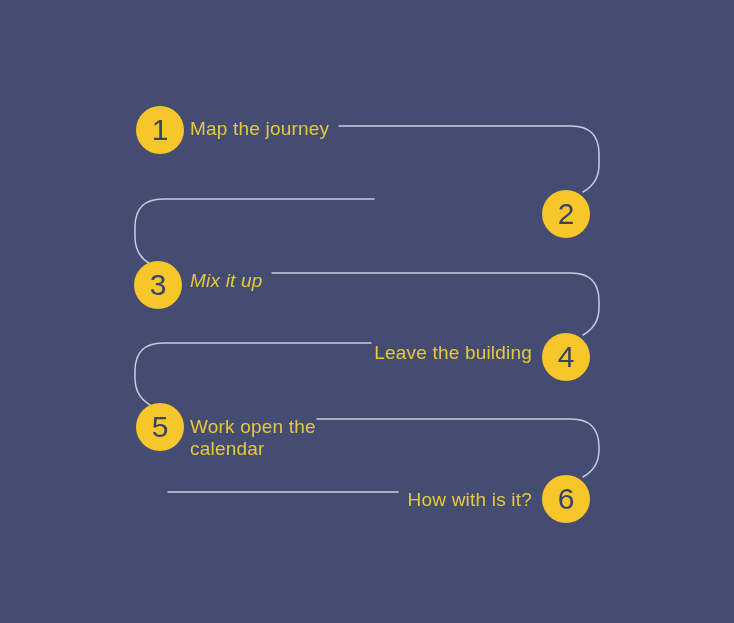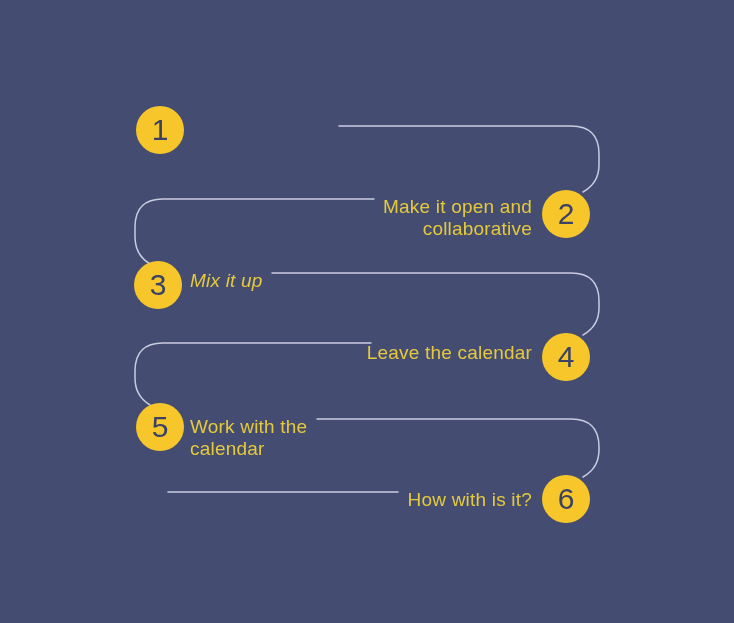--- a/index.html
+++ b/index.html
@@ -78,41 +78,40 @@
     <path d="M 374 199 H 163 Q 135 199 135 227 V 237 Q 135 255 150 264"></path>
     <path d="M 272 273 H 571 Q 599 273 599 301 V 308 Q 599 326 583 335"></path>
     <path d="M 371 343 H 163 Q 135 343 135 371 V 378 Q 135 396 150 405"></path>
     <path d="M 317 419 H 571 Q 599 419 599 447 V 450 Q 599 468 583 477"></path>
     <path d="M 398 492 H 168"></path>
   </svg>
 
   <div class="badge b1">
     <span class="num">1</span>
   </div>
+  <div class="label l1">Map the journey</div>
 
   <div class="badge b2">
     <span class="num">2</span>
   </div>
-  <div class="label right l2">Make it open and
-collaborative</div>
 
   <div class="badge b3">
     <span class="num">3</span>
   </div>
   <div class="label l3">Mix it up</div>
 
   <div class="badge b4">
     <span class="num">4</span>
   </div>
-  <div class="label right l4">Leave the calendar</div>
+  <div class="label right l4">Leave the building</div>
 
   <div class="badge b5">
     <span class="num">5</span>
   </div>
-  <div class="label l5">Work with the
+  <div class="label l5">Work open the
 calendar</div>
 
   <div class="badge b6">
     <span class="num">6</span>
   </div>
   <div class="label right l6">How with is it?</div>
 
 </div>
 
 </body></html>

